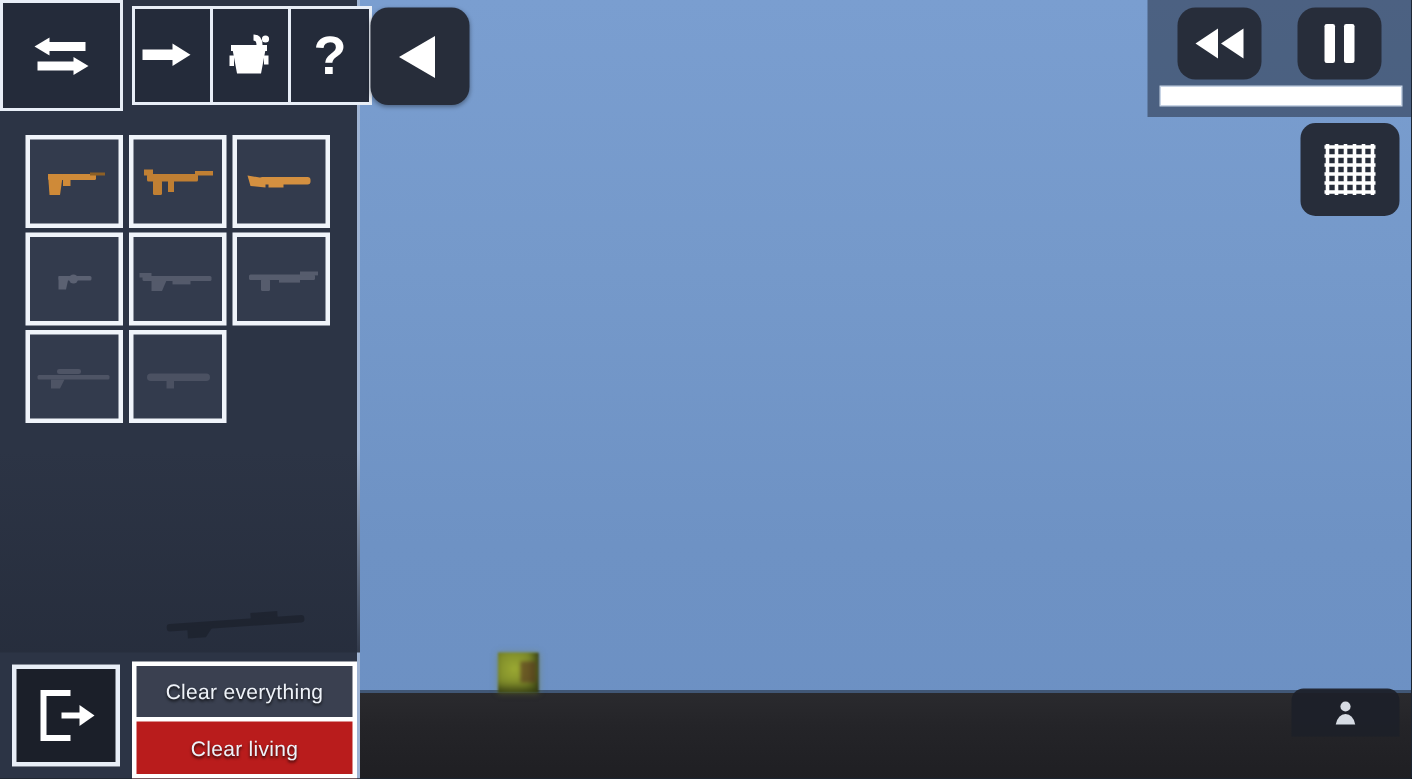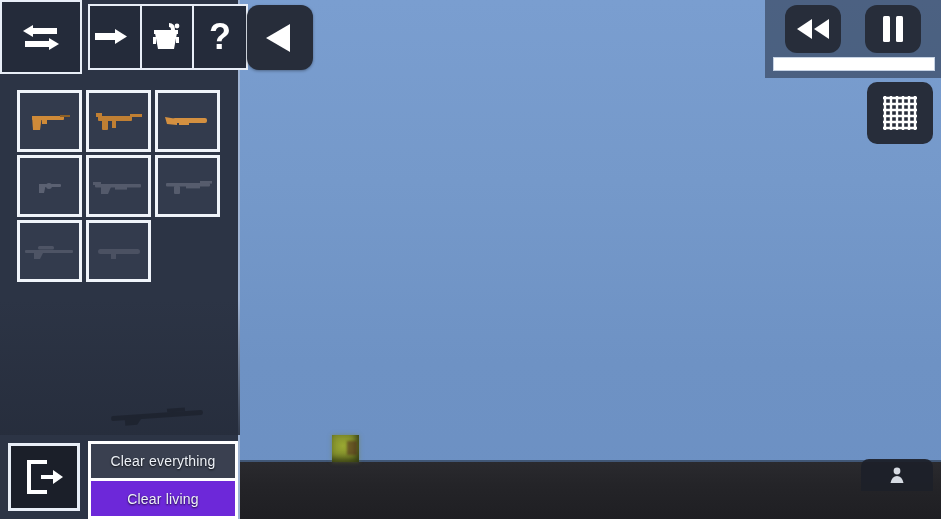--- a/index.html
+++ b/index.html
@@ -135,21 +135,21 @@
     letter-spacing:.2px;
     cursor:pointer;
     border:3px solid #ffffff;
     text-shadow:0 1px 2px rgba(0,0,0,.8);
   }
   #clear-everything{
     background:#3a4050;
     border-bottom-width:2px;
   }
   #clear-living{
-    background:#6d28d9;
+    background:#b91c1c;
     border-top-width:1px;
   }
 
   
   #back-btn{
     position:absolute; left:247px; top:5px;
     width:66px; height:65px;
     background:#272d3a;
     border-radius:12px;
     display:flex; align-items:center; justify-content:center;

